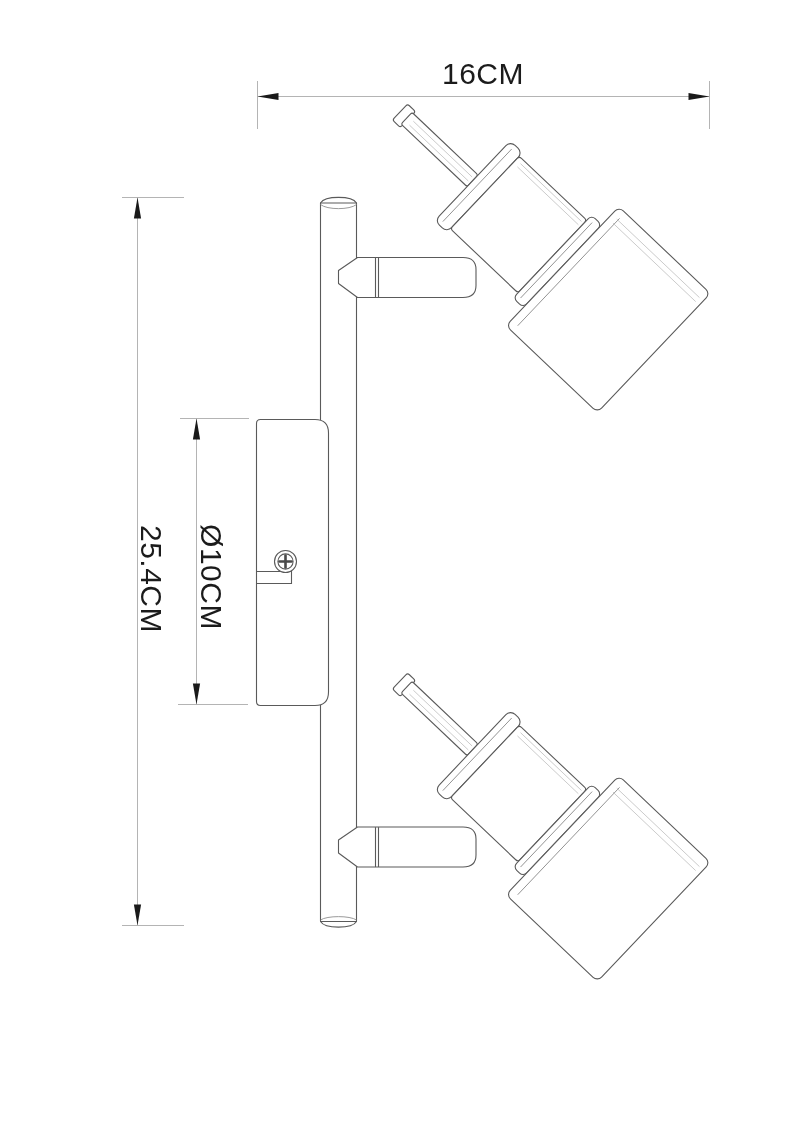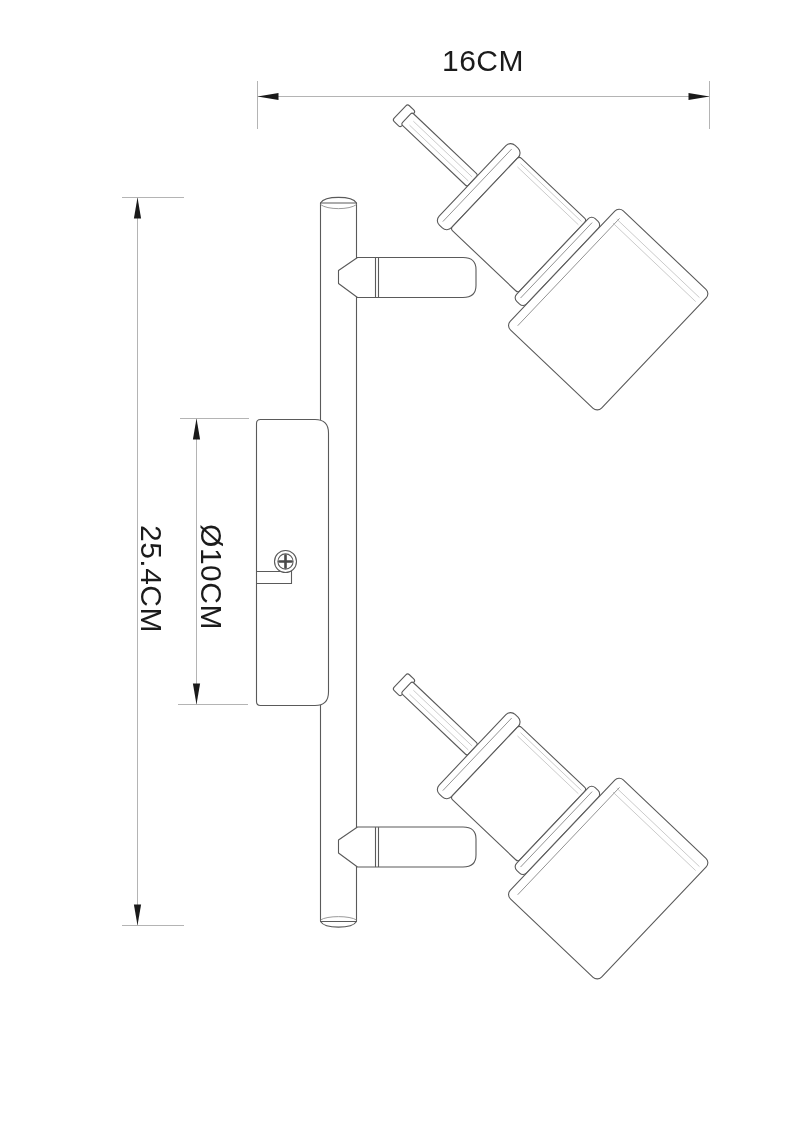--- a/index.html
+++ b/index.html
@@ -19,21 +19,21 @@
   
   .dim    { fill:none; stroke:#b4b4b4; stroke-width:1; }
   .arrow  { fill:#1a1a1a; stroke:none; }
 
   .dim-label {
     position:absolute; font-size:30px; color:#1b1b1b; text-align:center;
     line-height:34px; height:34px; letter-spacing:0.5px; white-space:nowrap;
     user-select:none;
   }
   .rot90 { transform:rotate(90deg); transform-origin:center center; }
-  #label-width  { left:403px; top:44px;  width:160px; }
+  #label-width  { left:403px; top:57px;  width:160px; }
   #label-height { left:81px;  top:562px; width:140px; }
   #label-dia    { left:141px; top:560px; width:140px; }
 </style>
 </head>
 <body>
 
 <div class="page">
 
   <svg width="794" height="1123" viewBox="0 0 794 1123">
 

